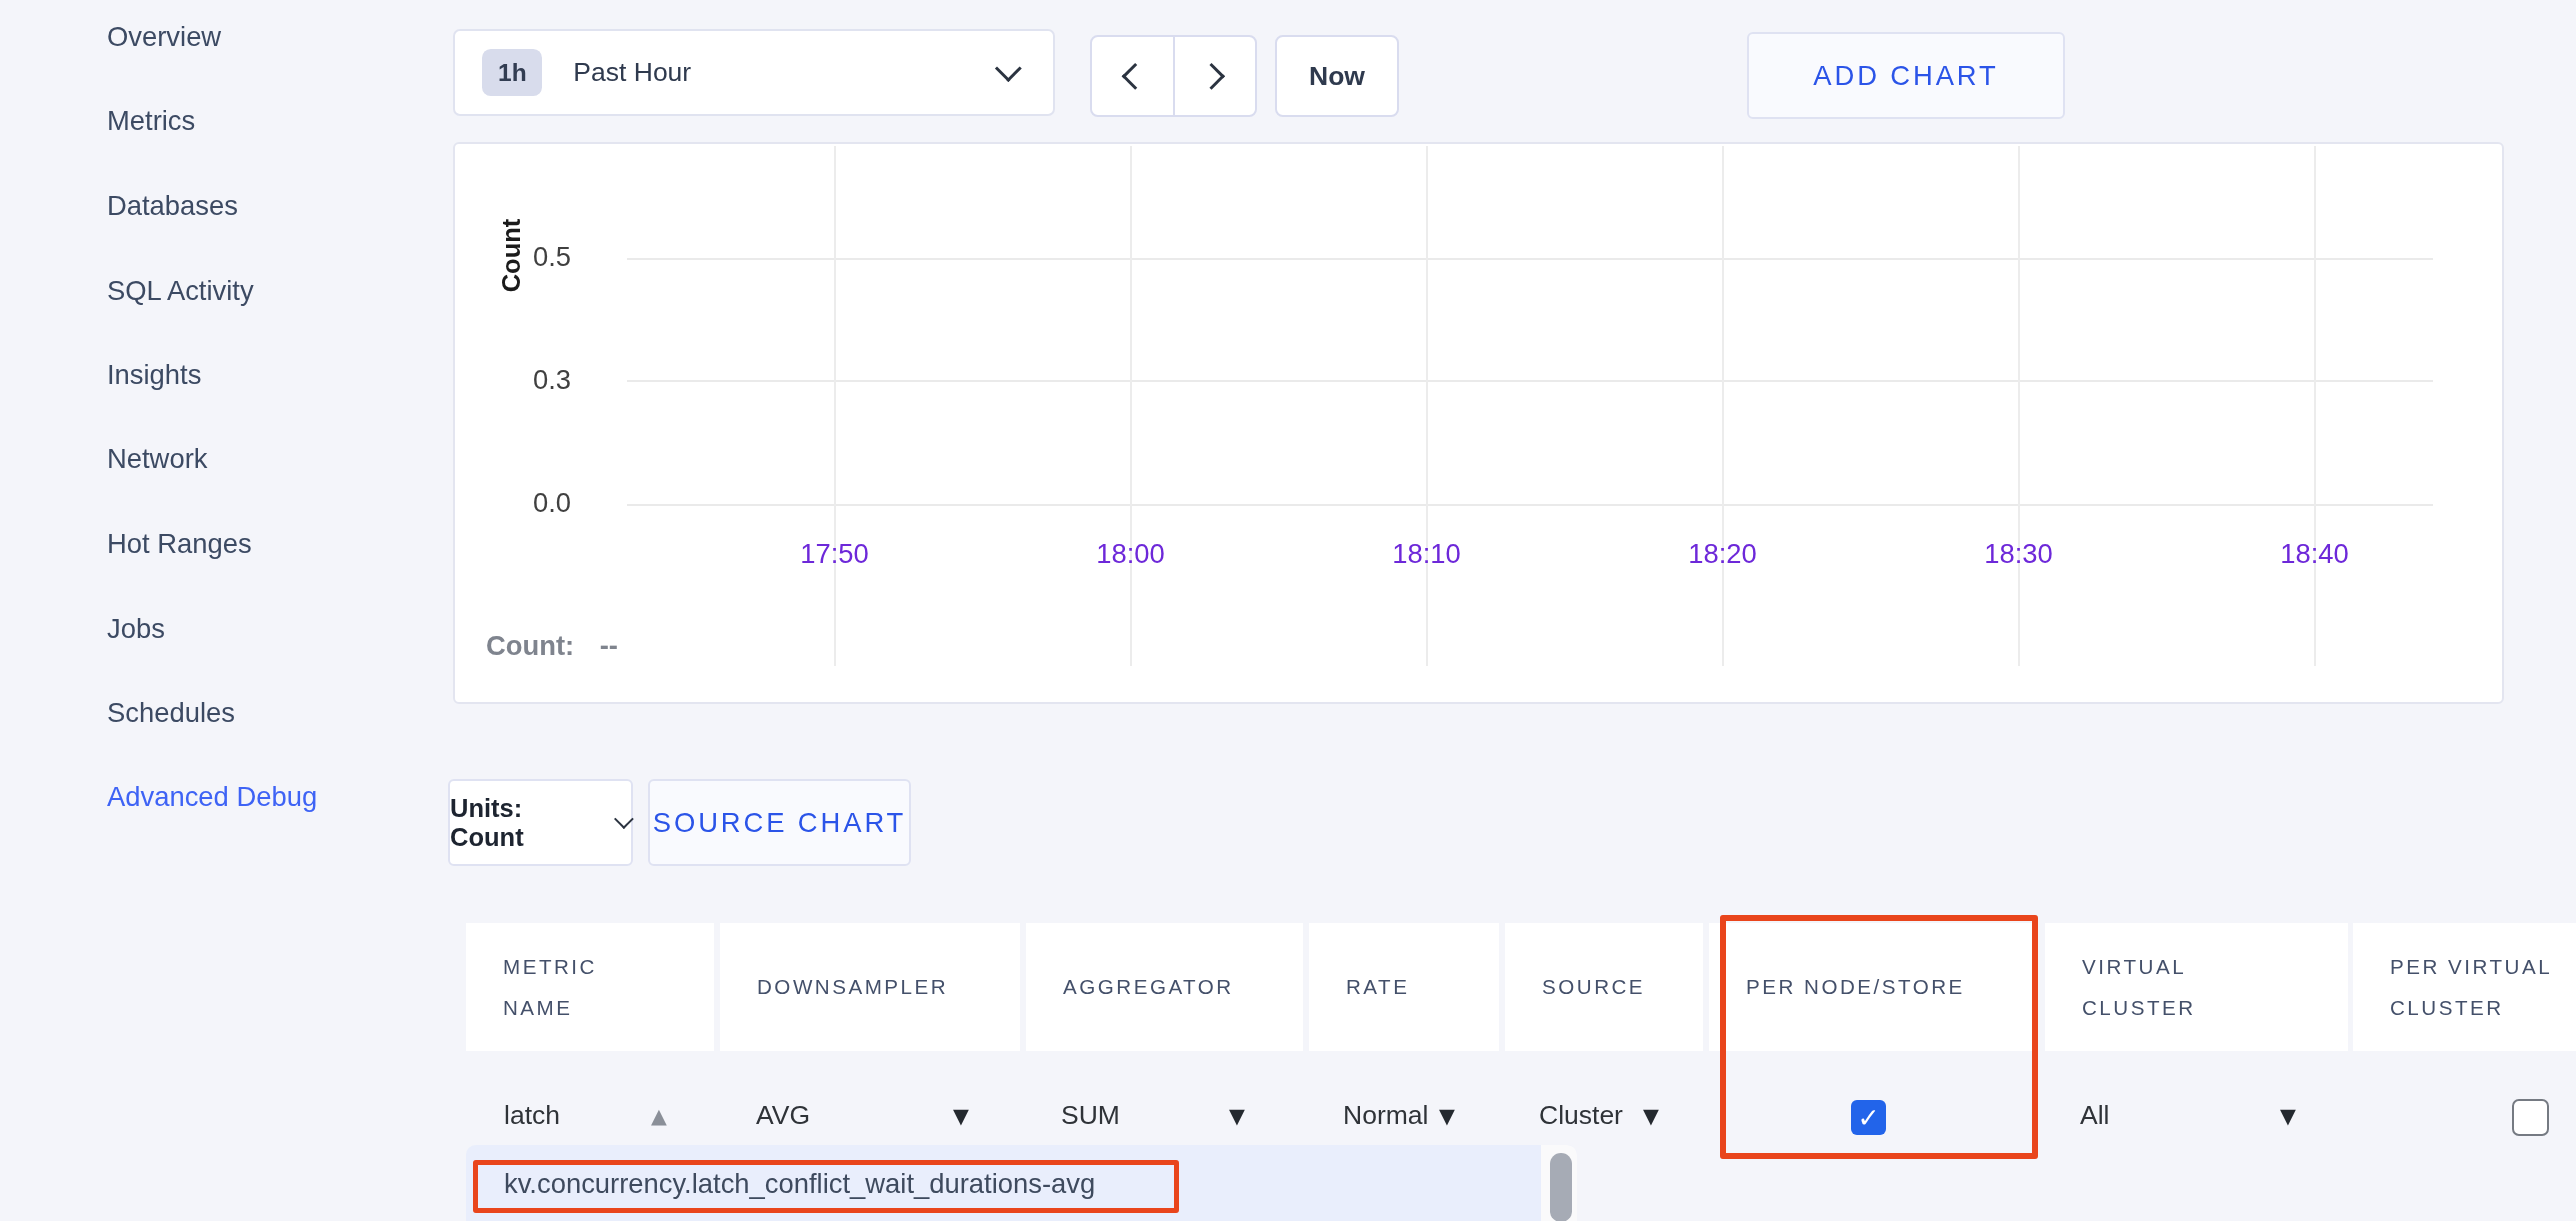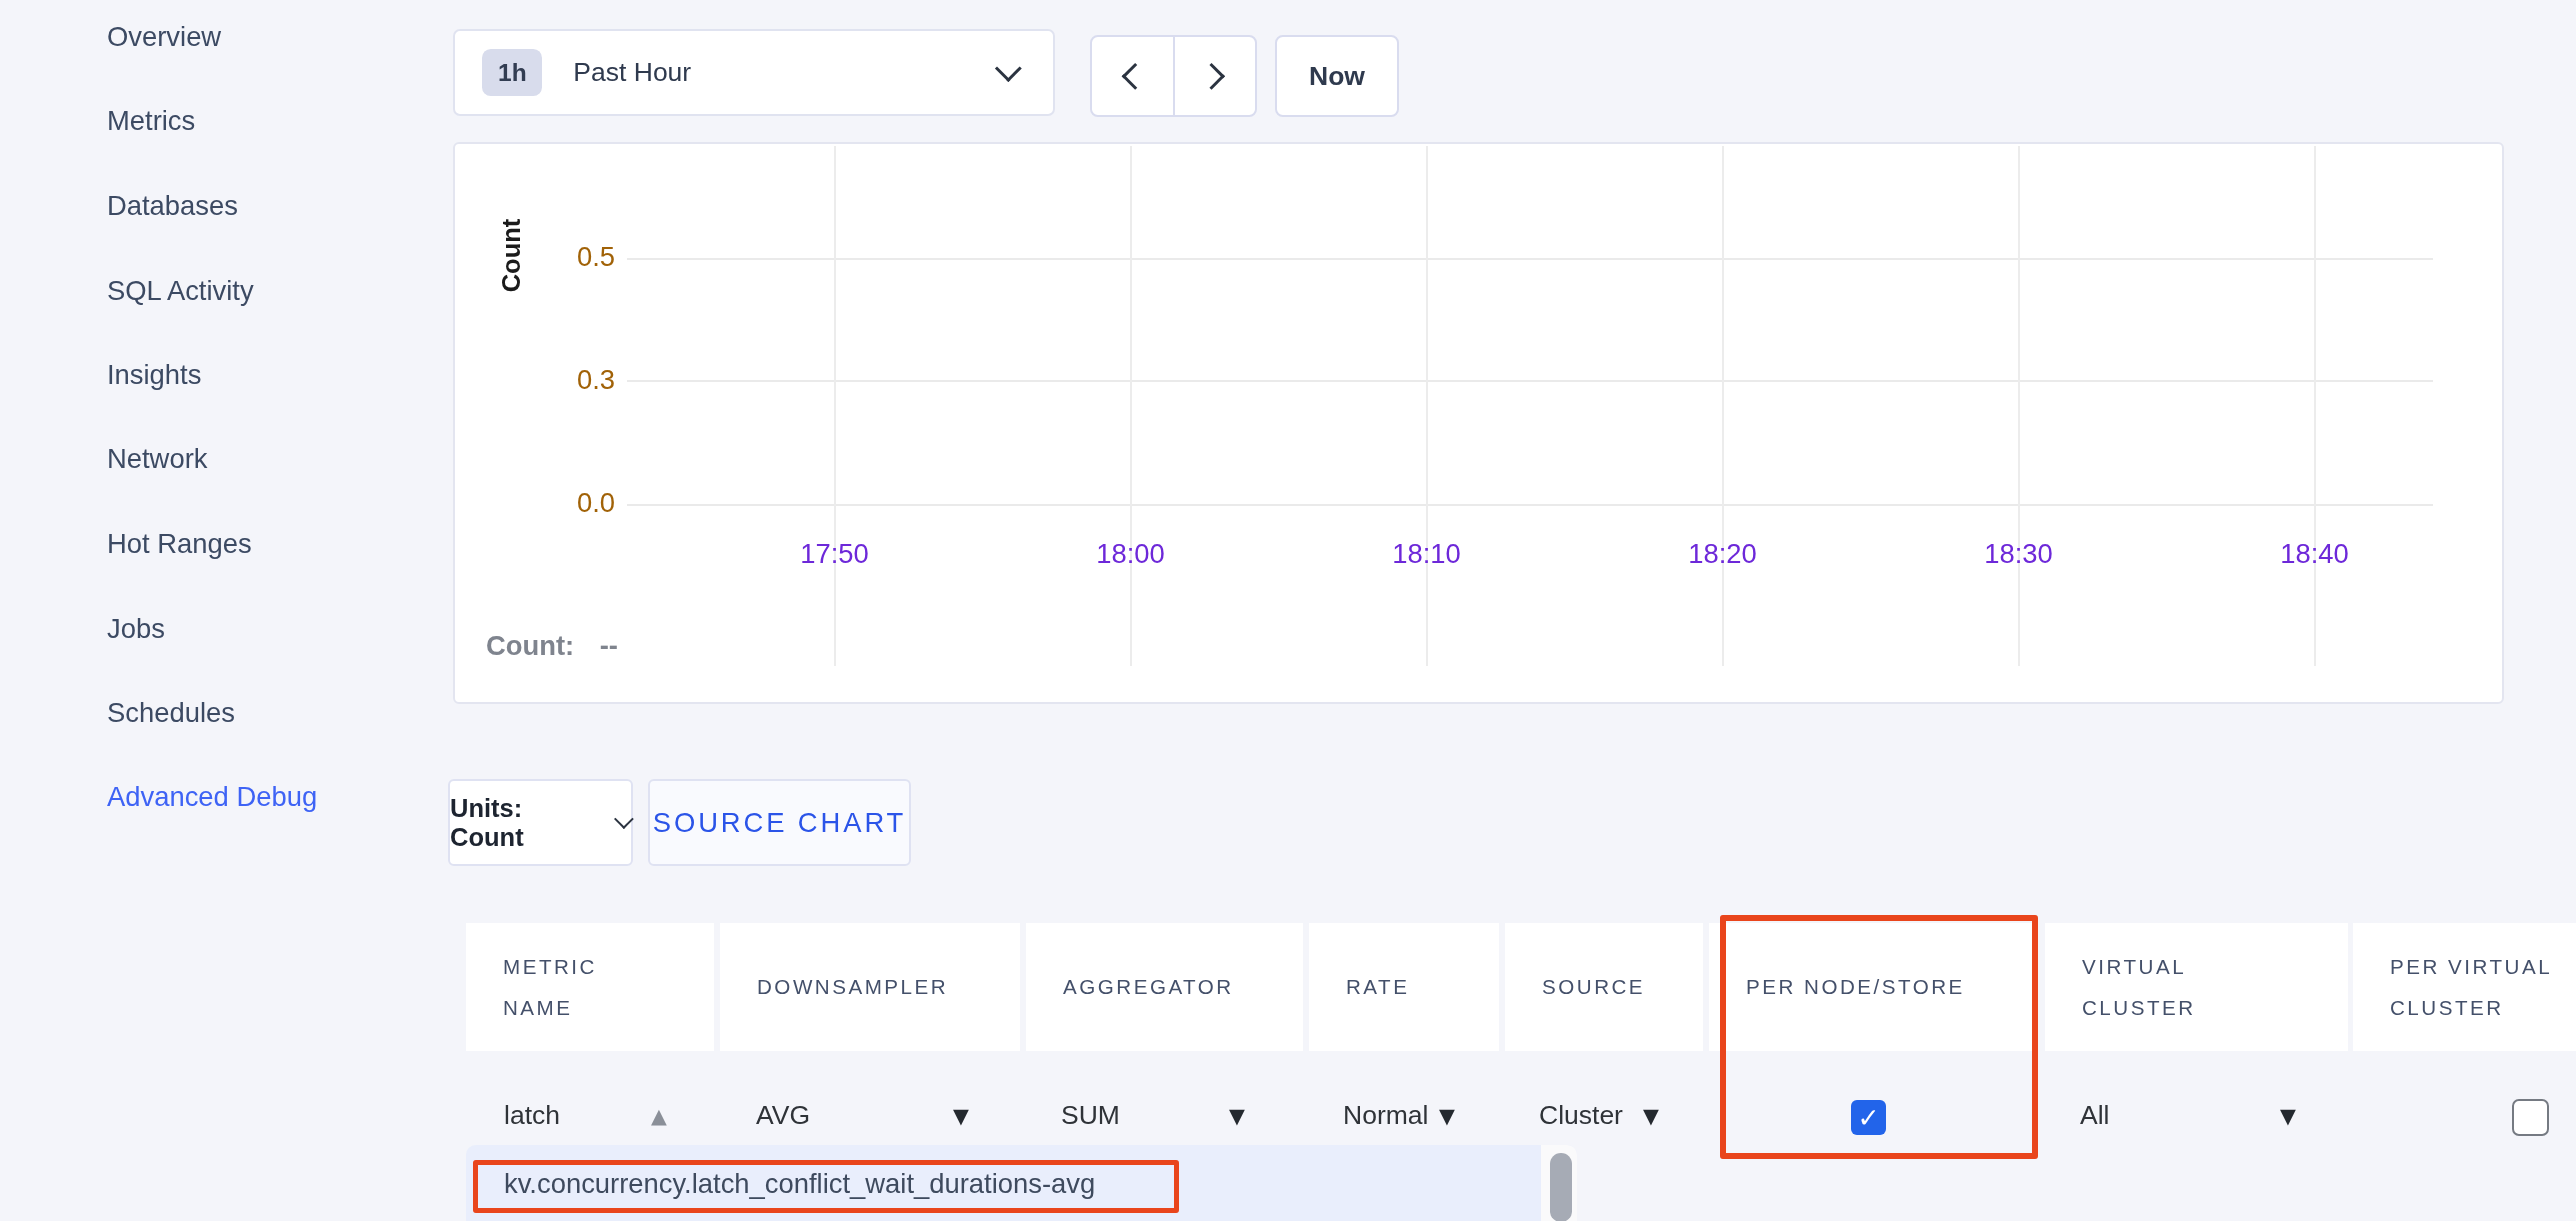--- a/index.html
+++ b/index.html
@@ -33,21 +33,21 @@
   .add-chart-btn{position:absolute;left:1704px;top:32px;width:318px;height:87px;background:#f9fafe;
            border:2px solid #dfe2f2;border-radius:5.9px;box-sizing:border-box;display:flex;
            align-items:center;justify-content:center;font-size:27.4px;font-weight:500;
            letter-spacing:2.9px;color:#2b54e8;cursor:pointer;}
 
   
   .chart-card{position:absolute;left:410px;top:142px;width:2051px;height:562px;background:#fff;
               border:2px solid #e3e5f0;border-radius:5.9px;box-sizing:border-box;}
   .y-axis-label{position:absolute;left:11.8px;top:97px;width:88px;text-align:center;
                 transform:rotate(-90deg);font-size:25.5px;font-weight:700;color:#1b1b1b;}
-  .y-tick{position:absolute;left:78px;width:82px;text-align:right;font-size:27.4px;color:#a16207;}
+  .y-tick{position:absolute;left:78px;width:82px;text-align:left;font-size:27.4px;color:#404040;}
   .hgrid{position:absolute;left:172px;width:1806px;height:2px;background:#eaeaea;}
   .vgrid{position:absolute;top:2px;width:2px;height:520px;background:#ececec;}
   .x-tick{position:absolute;top:394px;width:137px;text-align:center;font-size:27.4px;color:#6d28d9;}
   .time-row{position:absolute;left:31px;top:486px;font-size:27.4px;font-weight:700;color:#7f848e;}
   .time-row .dash{margin-left:25.5px;font-weight:700;}
 
   
   .units-btn{position:absolute;left:405px;top:779px;width:185px;height:87px;background:#fff;
              border:2px solid #dfe2f2;border-radius:5.9px;box-sizing:border-box;display:flex;
              align-items:center;justify-content:center;gap:15.7px;font-size:25.5px;font-weight:700;
@@ -108,20 +108,21 @@
   </div>
   <div class="arrow-group">
     <div class="arrow-btn">
         <span class="chev left"></span>
       </div>
     <div class="arrow-btn">
         <span class="chev right"></span>
       </div>
   </div>
   <div class="now-btn">Now</div>
+  <div class="add-chart-btn">ADD CHART</div>
 
   <div class="chart-card">
     <span class="y-axis-label">Count</span>
 
     <div class="hgrid" style="top:114px"></div>
     <div class="hgrid" style="top:236px"></div>
     <div class="hgrid" style="top:360px"></div>
 
     <div class="vgrid" style="left:379px"></div>
     <div class="vgrid" style="left:675px"></div>

